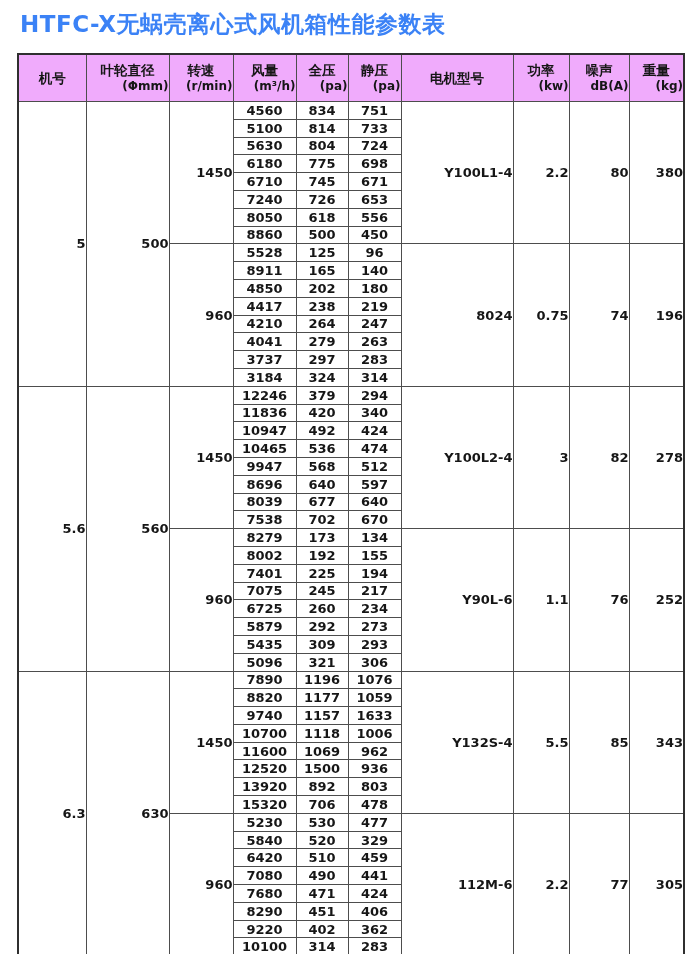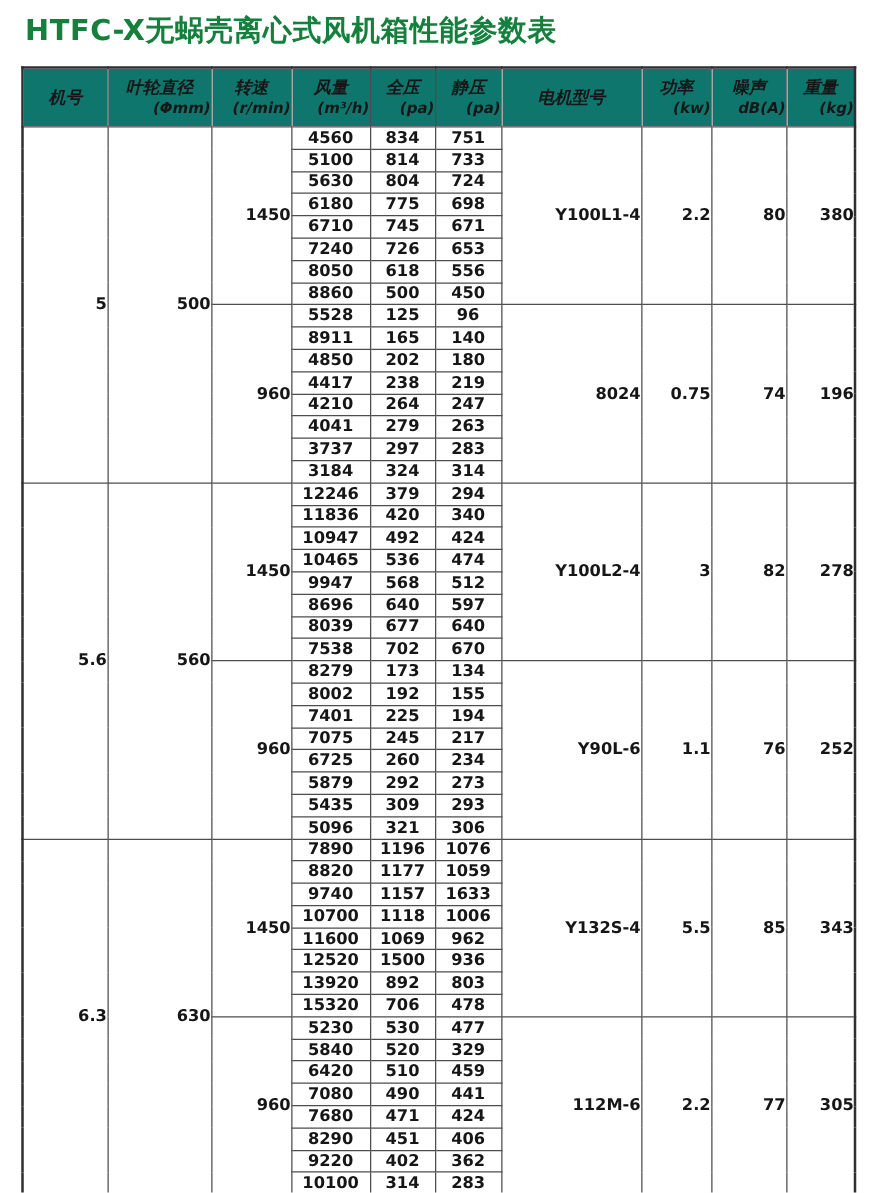--- a/index.html
+++ b/index.html
@@ -7,21 +7,21 @@
     padding: 0;
     background: #ffffff;
     width: 700px;
     height: 954px;
     font-family: "DejaVu Sans", "Liberation Sans", sans-serif;
     overflow: hidden;
   }
   .page-title {
     font-size: 23px;
     font-weight: bold;
-    color: #15803d;
+    color: #3b82f6;
     margin: 9px 0 0 20px;
     letter-spacing: 0.5px;
     white-space: nowrap;
   }
   table.spec {
     border-collapse: collapse;
     table-layout: fixed;
     width: 666px;
     margin: 13px 0 0 17px;
     border: 2px solid #2f2f2f;
@@ -32,22 +32,21 @@
     vertical-align: middle;
     padding: 0;
     color: #161616;
     font-weight: bold;
     overflow: hidden;
   }
   table.spec th {
     height: 46px;
     font-size: 13.5px;
     line-height: 1.25;
-    background: #0f766e;
-    font-style: italic;
+    background: #f0abfc;
   }
   table.spec th .h2 {
     display: block;
     font-size: 12px;
     font-weight: bold;
     text-align: right;
   }
   table.spec td {
     height: 16.8px;
     font-size: 13px;

